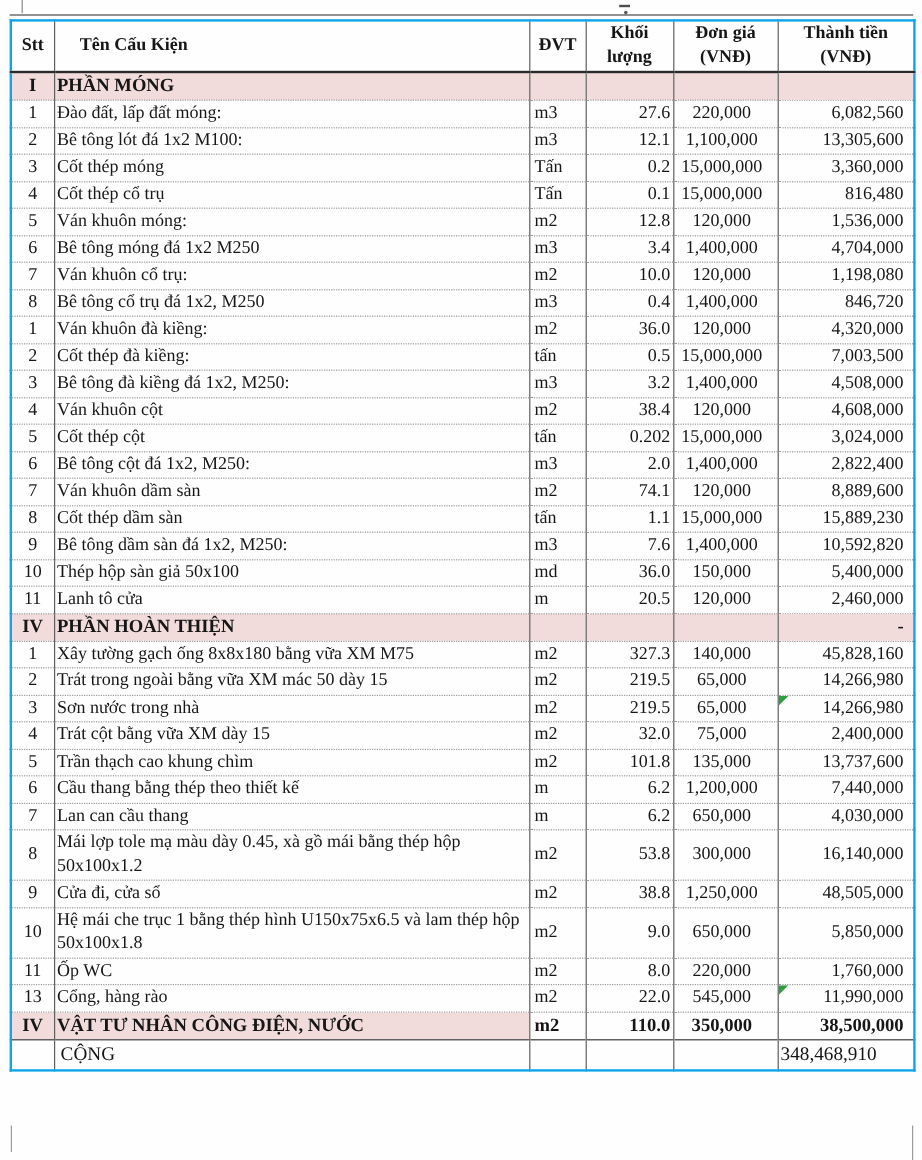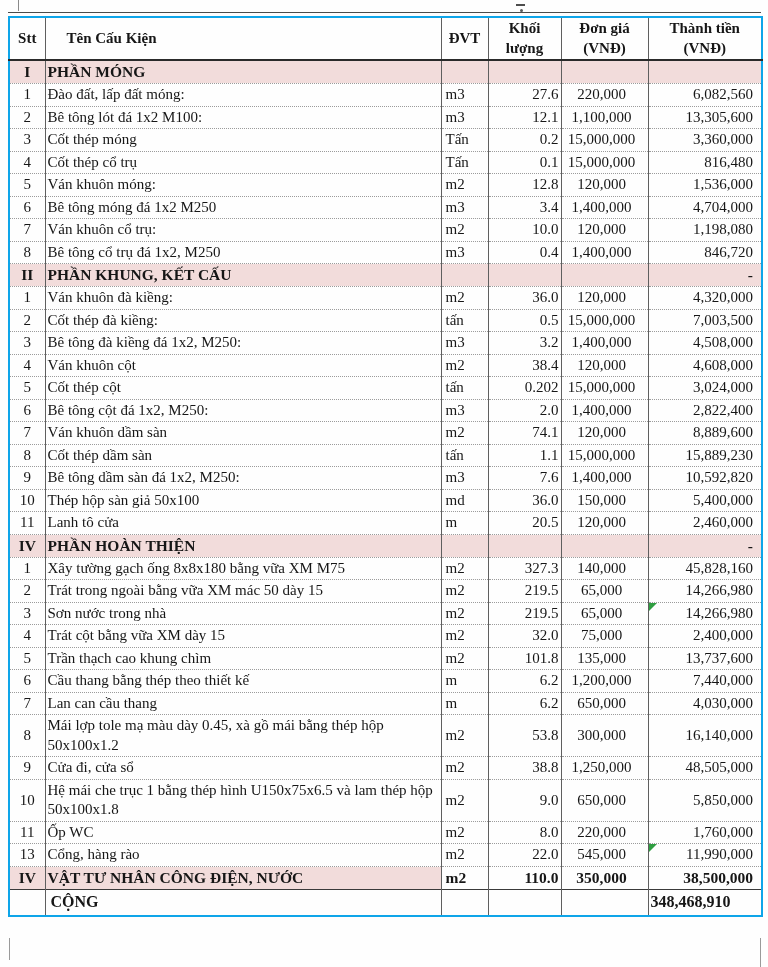--- a/index.html
+++ b/index.html
@@ -58,21 +58,21 @@
   td.qty   { text-align:right; }
   td.price { text-align:center; padding-right:8px; }
   td.total { text-align:right; padding-right:8px; position:relative; }
 
   tr.section-row td { font-weight:bold; font-size:15.5px; }
   tr.section-row.fill-full td { background:var(--section-bg,#f2dcdb); }
   tr.section-row.fill-left td.stt,
   tr.section-row.fill-left td.name { background:var(--section-bg,#f2dcdb); }
 
   tfoot td {
-    height:26px; font-weight:bold; font-size:16px;
+    height:26px; font-weight:normal; font-size:16px;
     border-top:1px solid #3a3a3a; padding:1px 2px;
   }
   tfoot td.name  { text-align:left; padding-left:5px; }
   tfoot td.total { text-align:left; padding-right:8px;margin-left:34px; }
 
   .marker {
     position:absolute; top:0; left:0; width:0; height:0;
     border-top:8px solid var(--marker-green,#2f9e41);
     border-right:8px solid transparent;
   }
@@ -172,28 +172,20 @@
           <td class="total">1,198,080</td>
         </tr>
         <tr>
           <td class="stt">8</td>
           <td class="name">Bê tông cổ trụ đá 1x2, M250</td>
           <td class="unit">m3</td>
           <td class="qty">0.4</td>
           <td class="price">1,400,000</td>
           <td class="total">846,720</td>
         </tr>
-        <tr class="section-row fill-full">
-          <td class="stt">II</td>
-          <td class="name">PHẦN KHUNG, KẾT CẤU</td>
-          <td class="unit"></td>
-          <td class="qty"></td>
-          <td class="price"></td>
-          <td class="total">-</td>
-        </tr>
         <tr>
           <td class="stt">1</td>
           <td class="name">Ván khuôn đà kiềng:</td>
           <td class="unit">m2</td>
           <td class="qty">36.0</td>
           <td class="price">120,000</td>
           <td class="total">4,320,000</td>
         </tr>
         <tr>
           <td class="stt">2</td>

